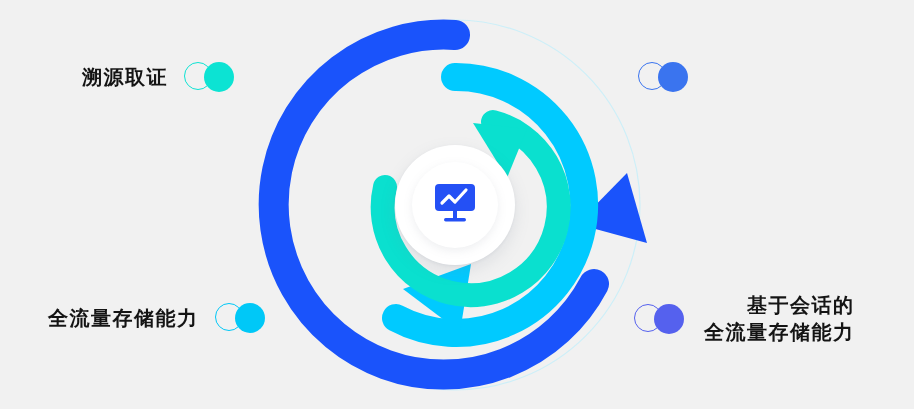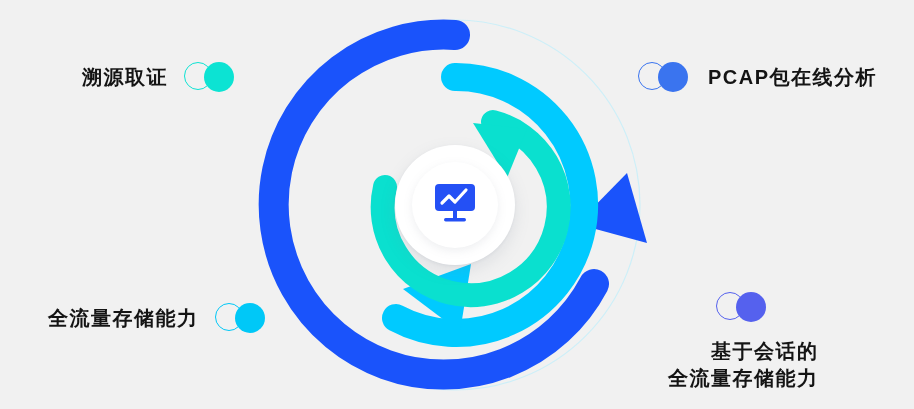--- a/index.html
+++ b/index.html
@@ -108,21 +108,21 @@
     width: 30px;
     height: 30px;
     border-radius: 50%;
     background: currentColor;
   }
 
   
   .lbl-tl { left: 82px;  top: 62px; }
   .lbl-tr { left: 638px; top: 62px; }
   .lbl-bl { left: 48px;  top: 303px; }
-  .lbl-br { left: 668px; top: 292px; flex-direction: column; }
+  .lbl-br { left: 634px; top: 292px; }
 </style>
 </head>
 <body>
 
 <div class="stage">
 
   <div class="rings">
     <svg viewBox="0 0 400 400" xmlns="http://www.w3.org/2000/svg" aria-hidden="true">
 
       <circle cx="200" cy="200" r="185" fill="none" stroke="#cdeff8" stroke-width="1.2"></circle>
@@ -161,21 +161,20 @@
       <span class="dot-ring"></span>
       <span class="dot-fill"></span>
     </span>
   </div>
 
   <div class="label label-right lbl-tr">
     <span class="dot-icon" style="color:#3a74ef">
       <span class="dot-ring"></span>
       <span class="dot-fill"></span>
     </span>
-    <span class="label-text">PCAP包在线分析</span>
   </div>
 
   <div class="label label-left lbl-bl">
     <span class="label-text">全流量存储能力</span>
     <span class="dot-icon" style="color:#00c8f7">
       <span class="dot-ring"></span>
       <span class="dot-fill"></span>
     </span>
   </div>
 

